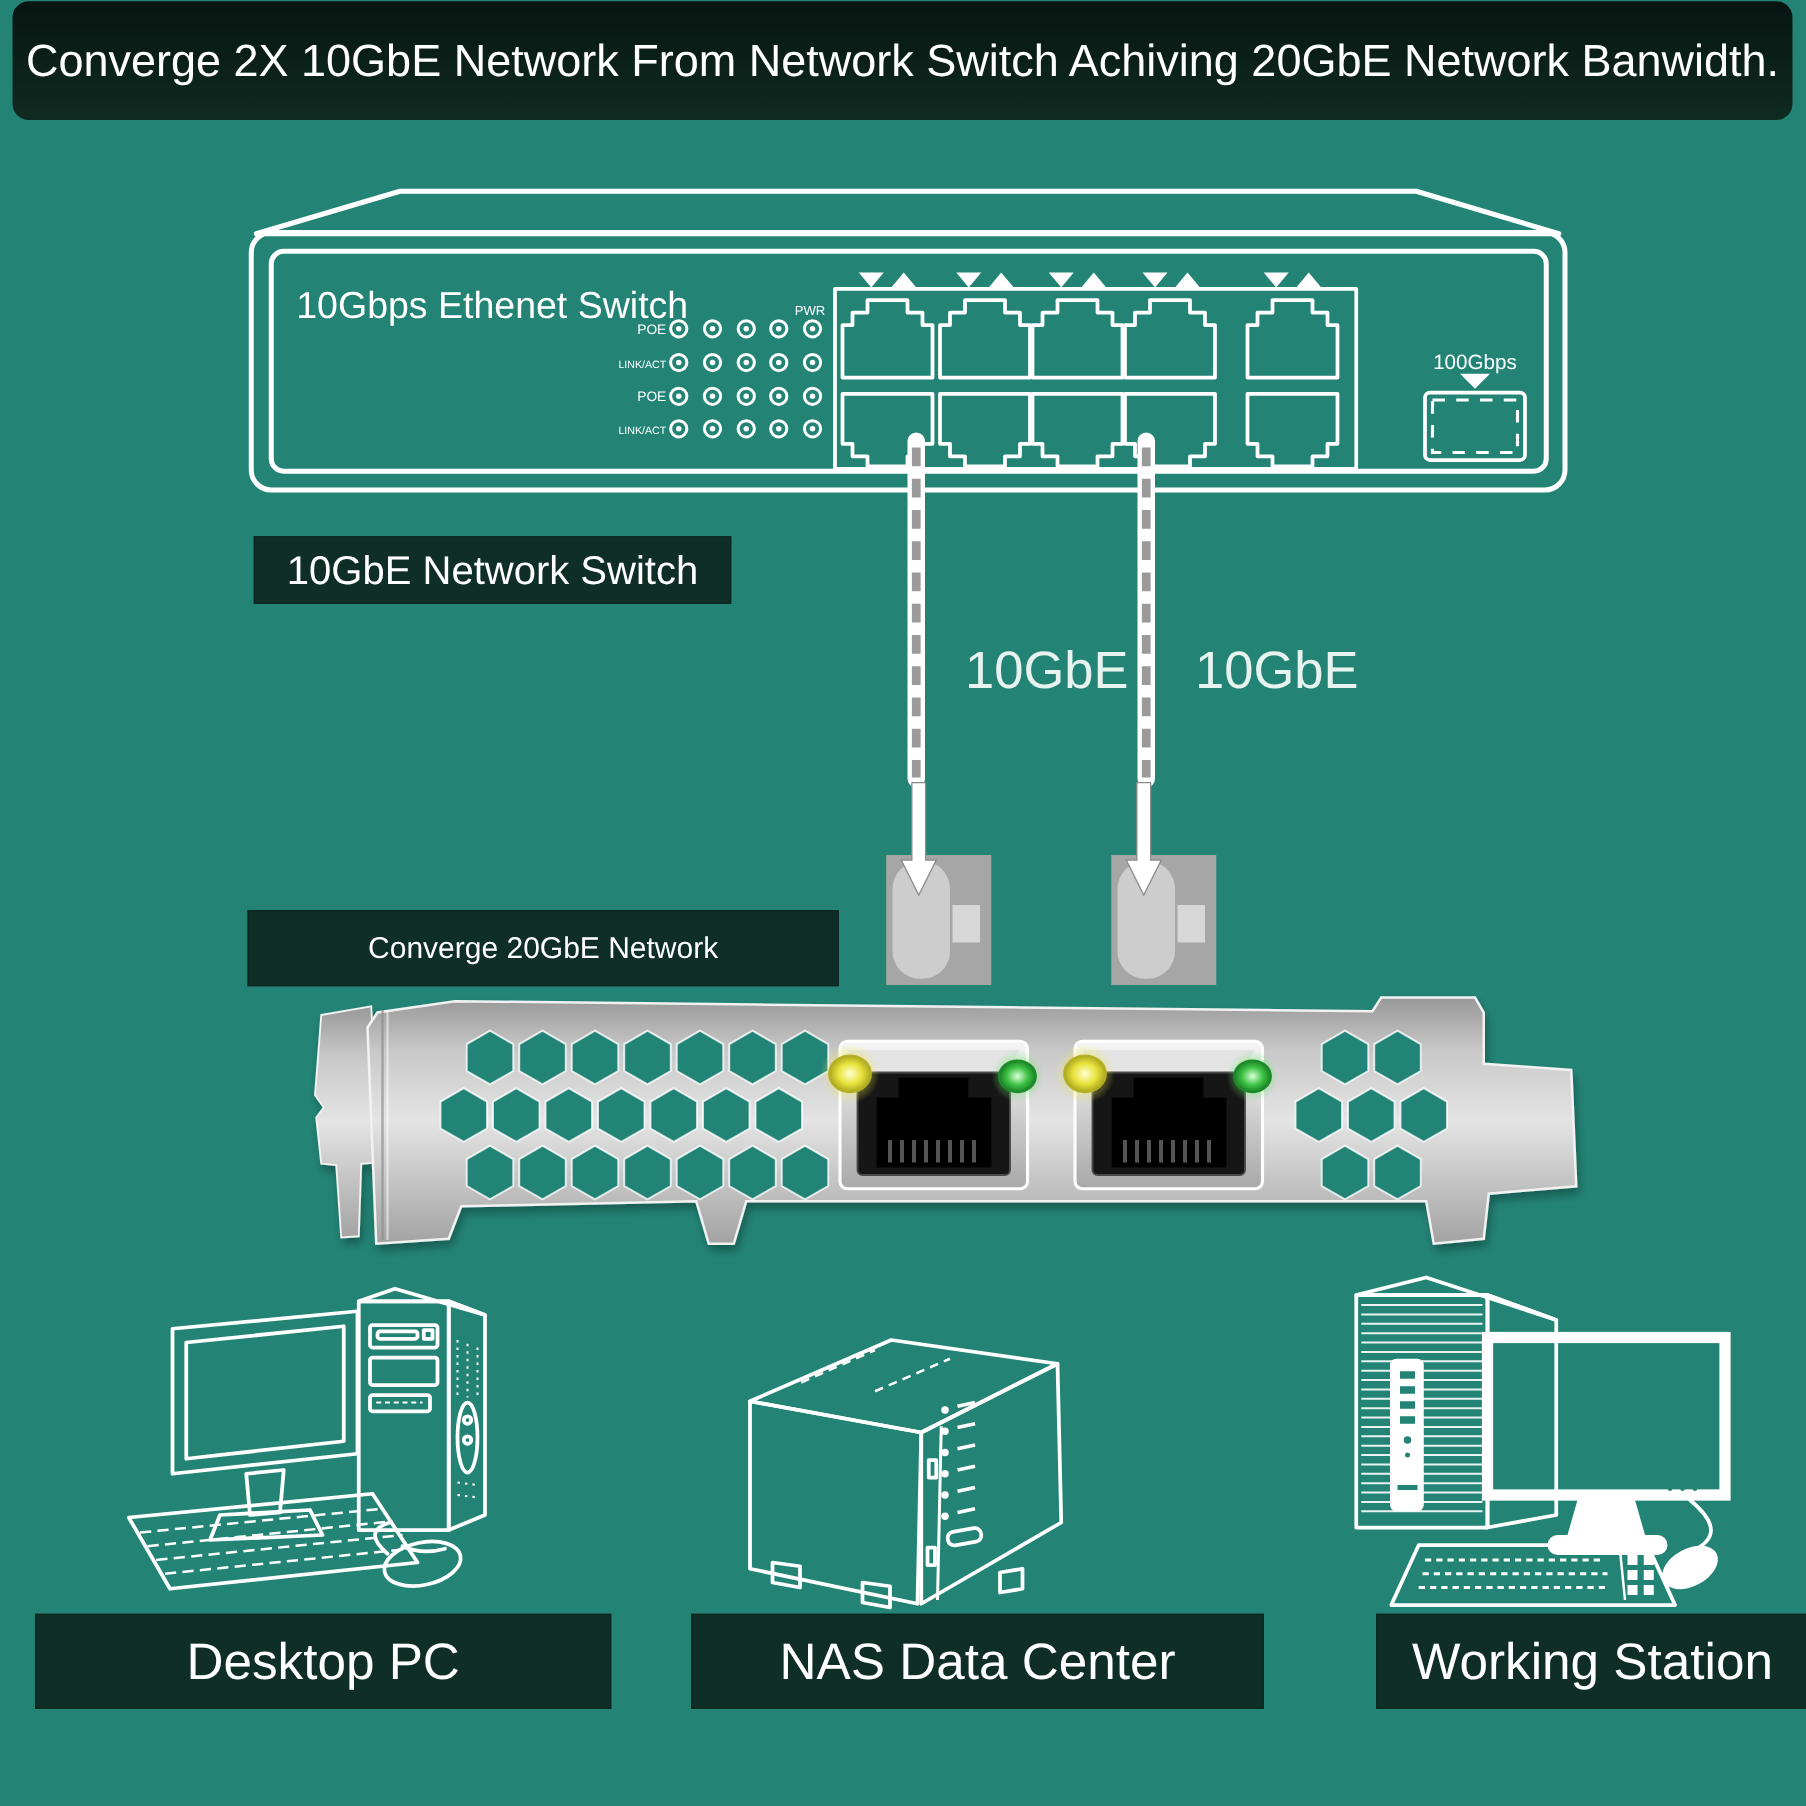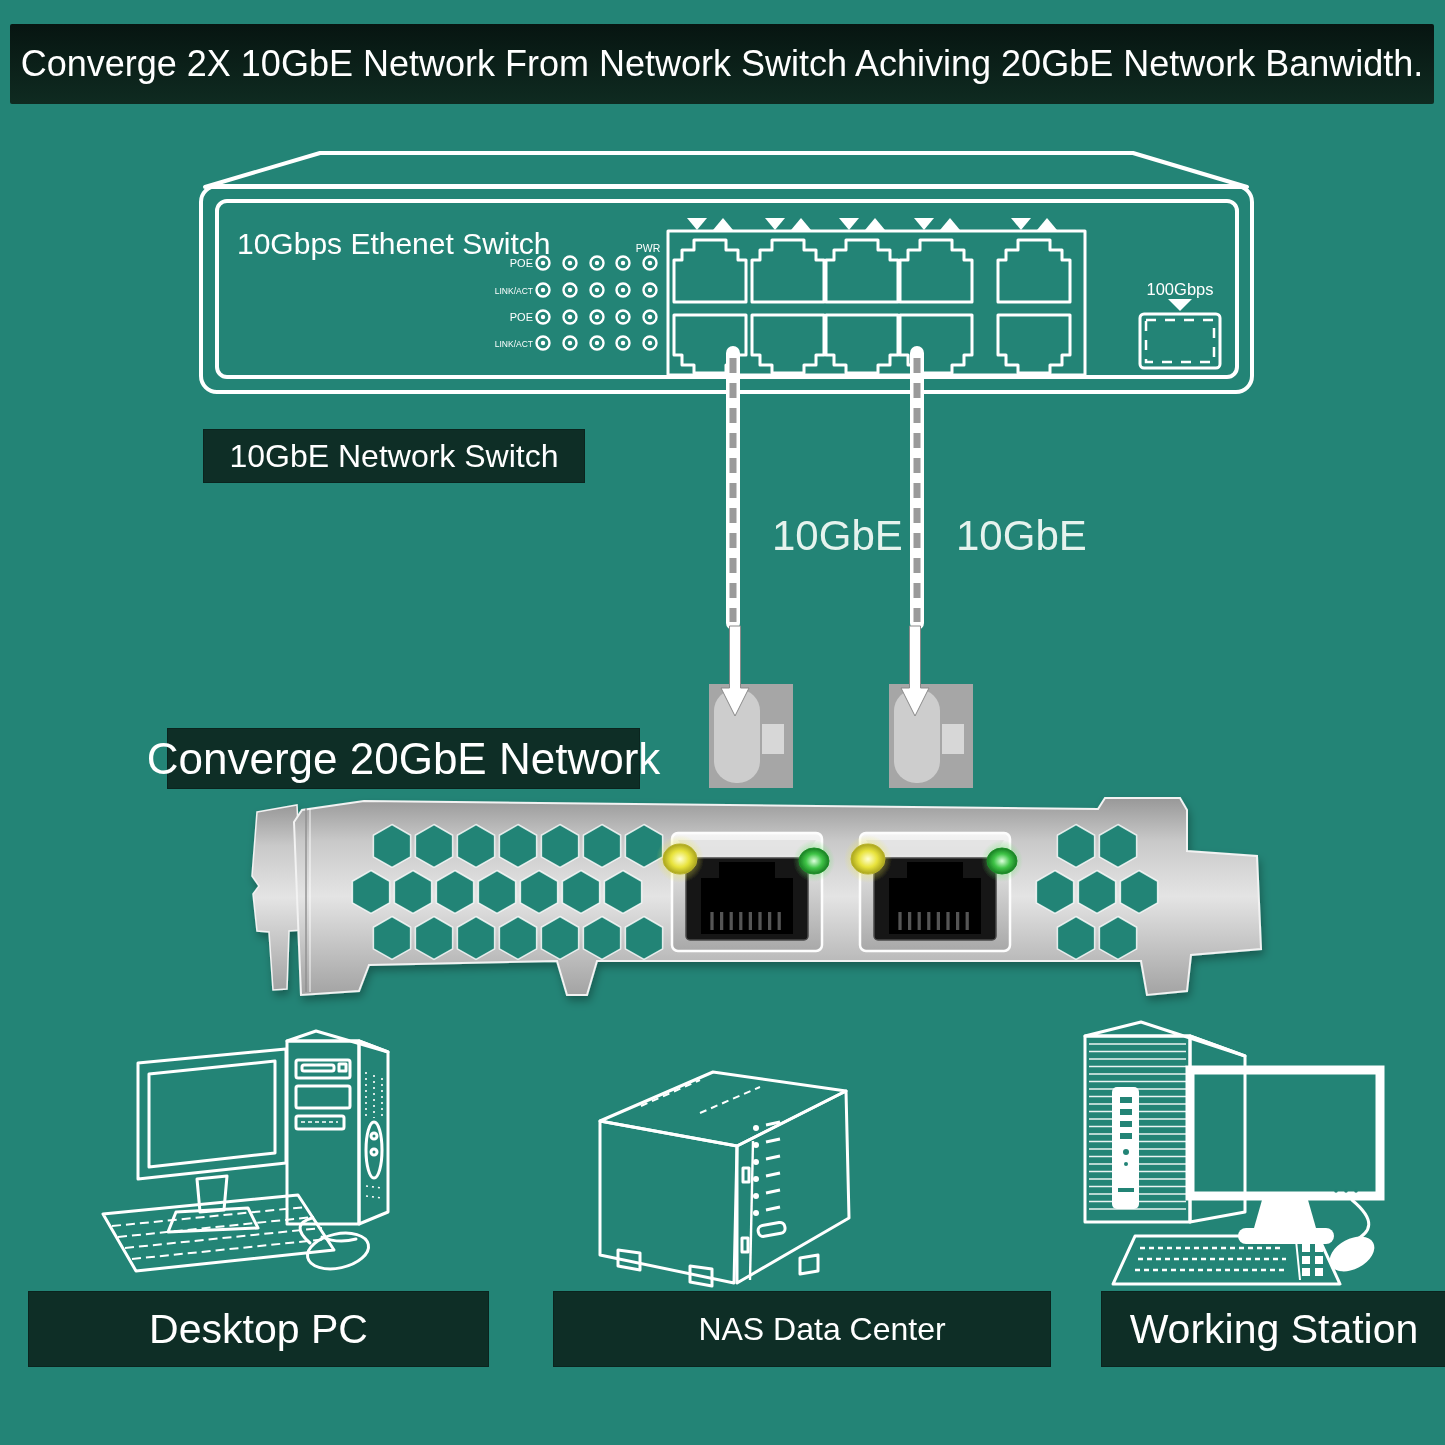--- a/index.html
+++ b/index.html
@@ -2,35 +2,35 @@
 <html style="--background: #238476; --panel: #0e2e26; --banner_top: #071511; --banner_bottom: #0f2b21; --line: #ffffff; --cable_dash: #9a9a9a; --connector_body: #a6a6a6; --connector_plug: #cdcdcd; --connector_tab: #d7d7d7; --led_yellow: #e8e33c; --led_green: #3fc447;"><head>
 <meta charset="utf-8">
 <style>
   html,body{margin:0;padding:0;}
   body{
     width:1445px;height:1445px;position:relative;overflow:hidden;
     background:var(--background,#238476);
     font-family:"Liberation Sans",sans-serif;
   }
   #banner{
-    position:absolute;left:10px;top:24px;width:1424px;height:80px;
+    position:absolute;left:10px;top:1px;width:1424px;height:95px;
     background:linear-gradient(180deg,var(--banner_top,#071511),var(--banner_bottom,#0f2b21));
-    border-radius:2px;display:flex;align-items:center;justify-content:center;
+    border-radius:13px;display:flex;align-items:center;justify-content:center;
     color:#fff;font-size:36px;white-space:nowrap;
   }
   svg#art{position:absolute;left:0;top:0;z-index:1;}
   .caption{
     position:absolute;z-index:2;background:var(--panel,#0e2e26);
     border:1px solid #0a241e;color:#fff;
     display:flex;align-items:center;justify-content:center;white-space:nowrap;
   }
   #cap-switch{left:203px;top:429px;width:380px;height:52px;font-size:32px;}
-  #cap-converge{left:167px;top:728px;width:471px;height:59px;font-size:44px;}
+  #cap-converge{left:198px;top:728px;width:471px;height:59px;font-size:24px;}
   #cap-desktop{left:28px;top:1291px;width:459px;height:74px;font-size:41px;text-align:right;}
-  #cap-nas{left:553px;top:1291px;width:456px;height:74px;font-size:32px;padding-left:40px;}
+  #cap-nas{left:553px;top:1291px;width:456px;height:74px;font-size:41px;}
   #cap-workstation{left:1101px;top:1291px;width:344px;height:74px;font-size:41px;}
   .cable-label{position:absolute;z-index:2;color:#e6f3ee;font-size:42px;margin-left:20px;}
   #cable-label-left{left:752px;top:512px;}
   #cable-label-right{left:936px;top:512px;}
   
   .ln{stroke:var(--line,#fff);stroke-width:4;fill:none;stroke-linejoin:round;stroke-linecap:round;}
   .ln3{stroke:var(--line,#fff);stroke-width:3;fill:none;stroke-linejoin:round;stroke-linecap:round;}
   .lnThin{stroke:var(--line,#fff);stroke-width:2.4;fill:none;}
   .wtxt{fill:#fff;}
   .fillw{fill:#fff;stroke:none;}

